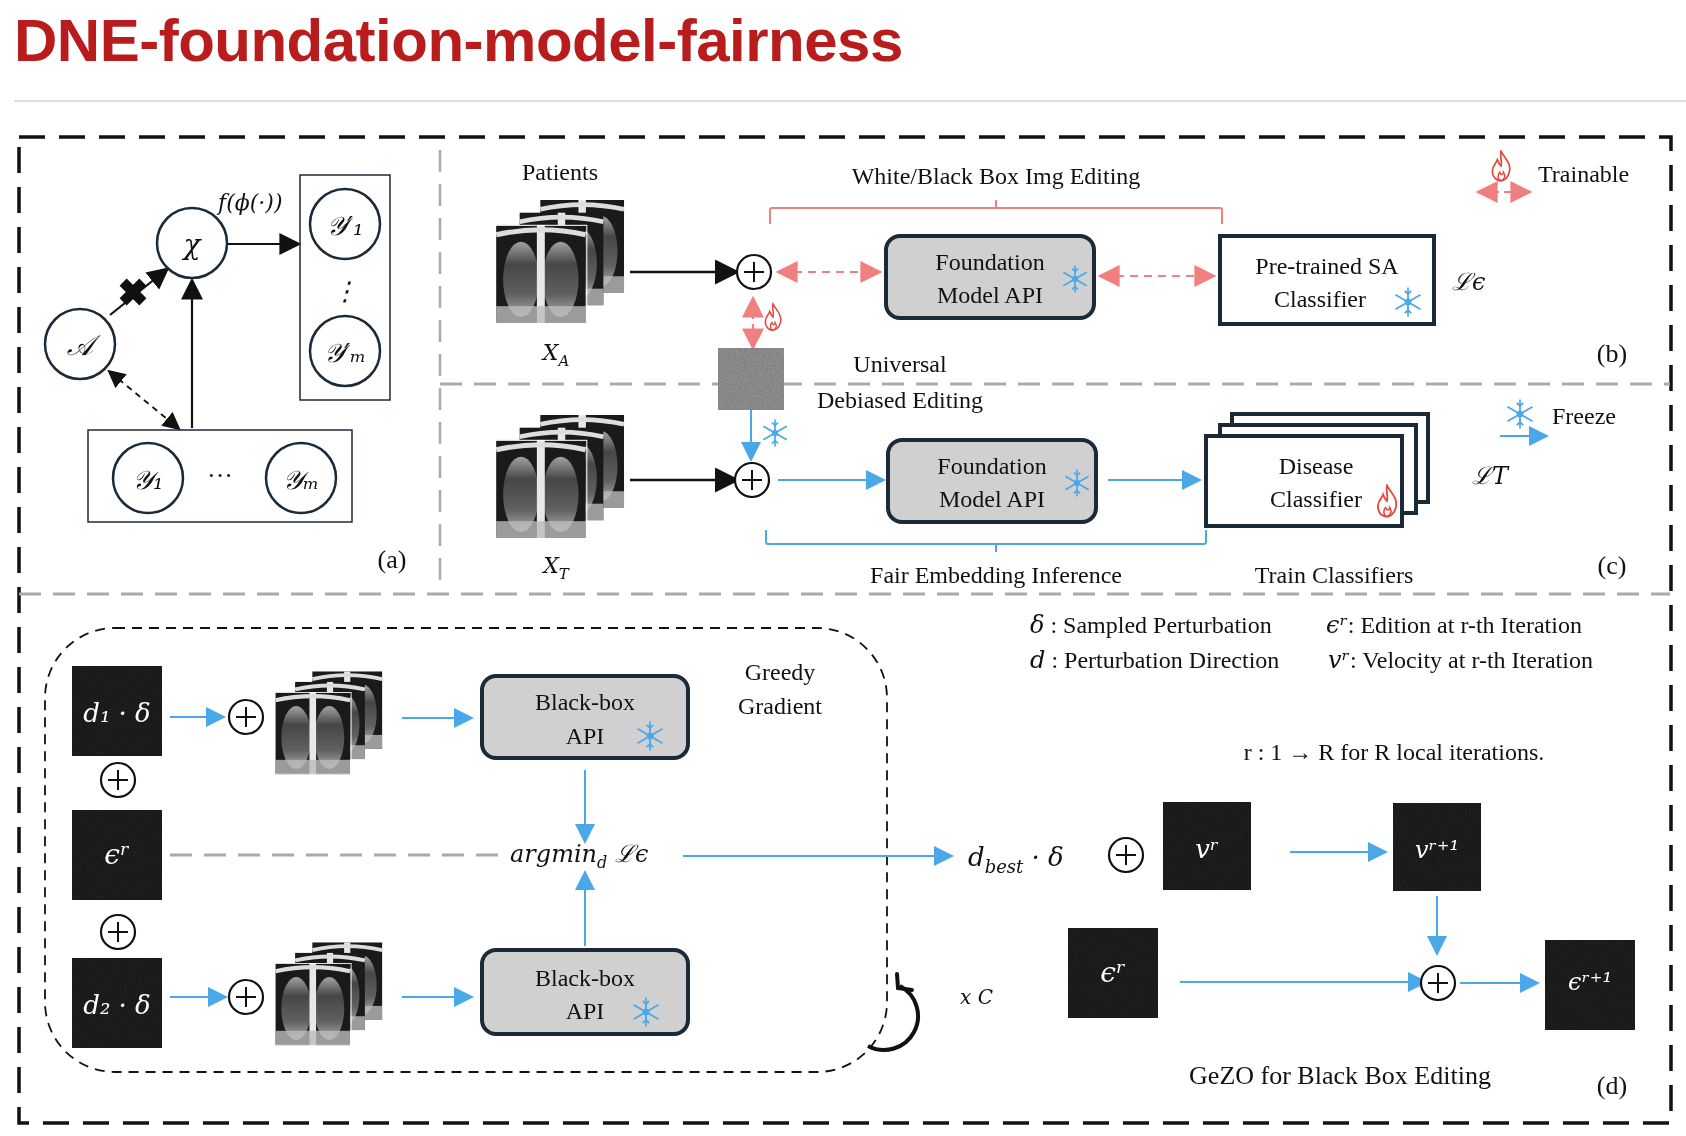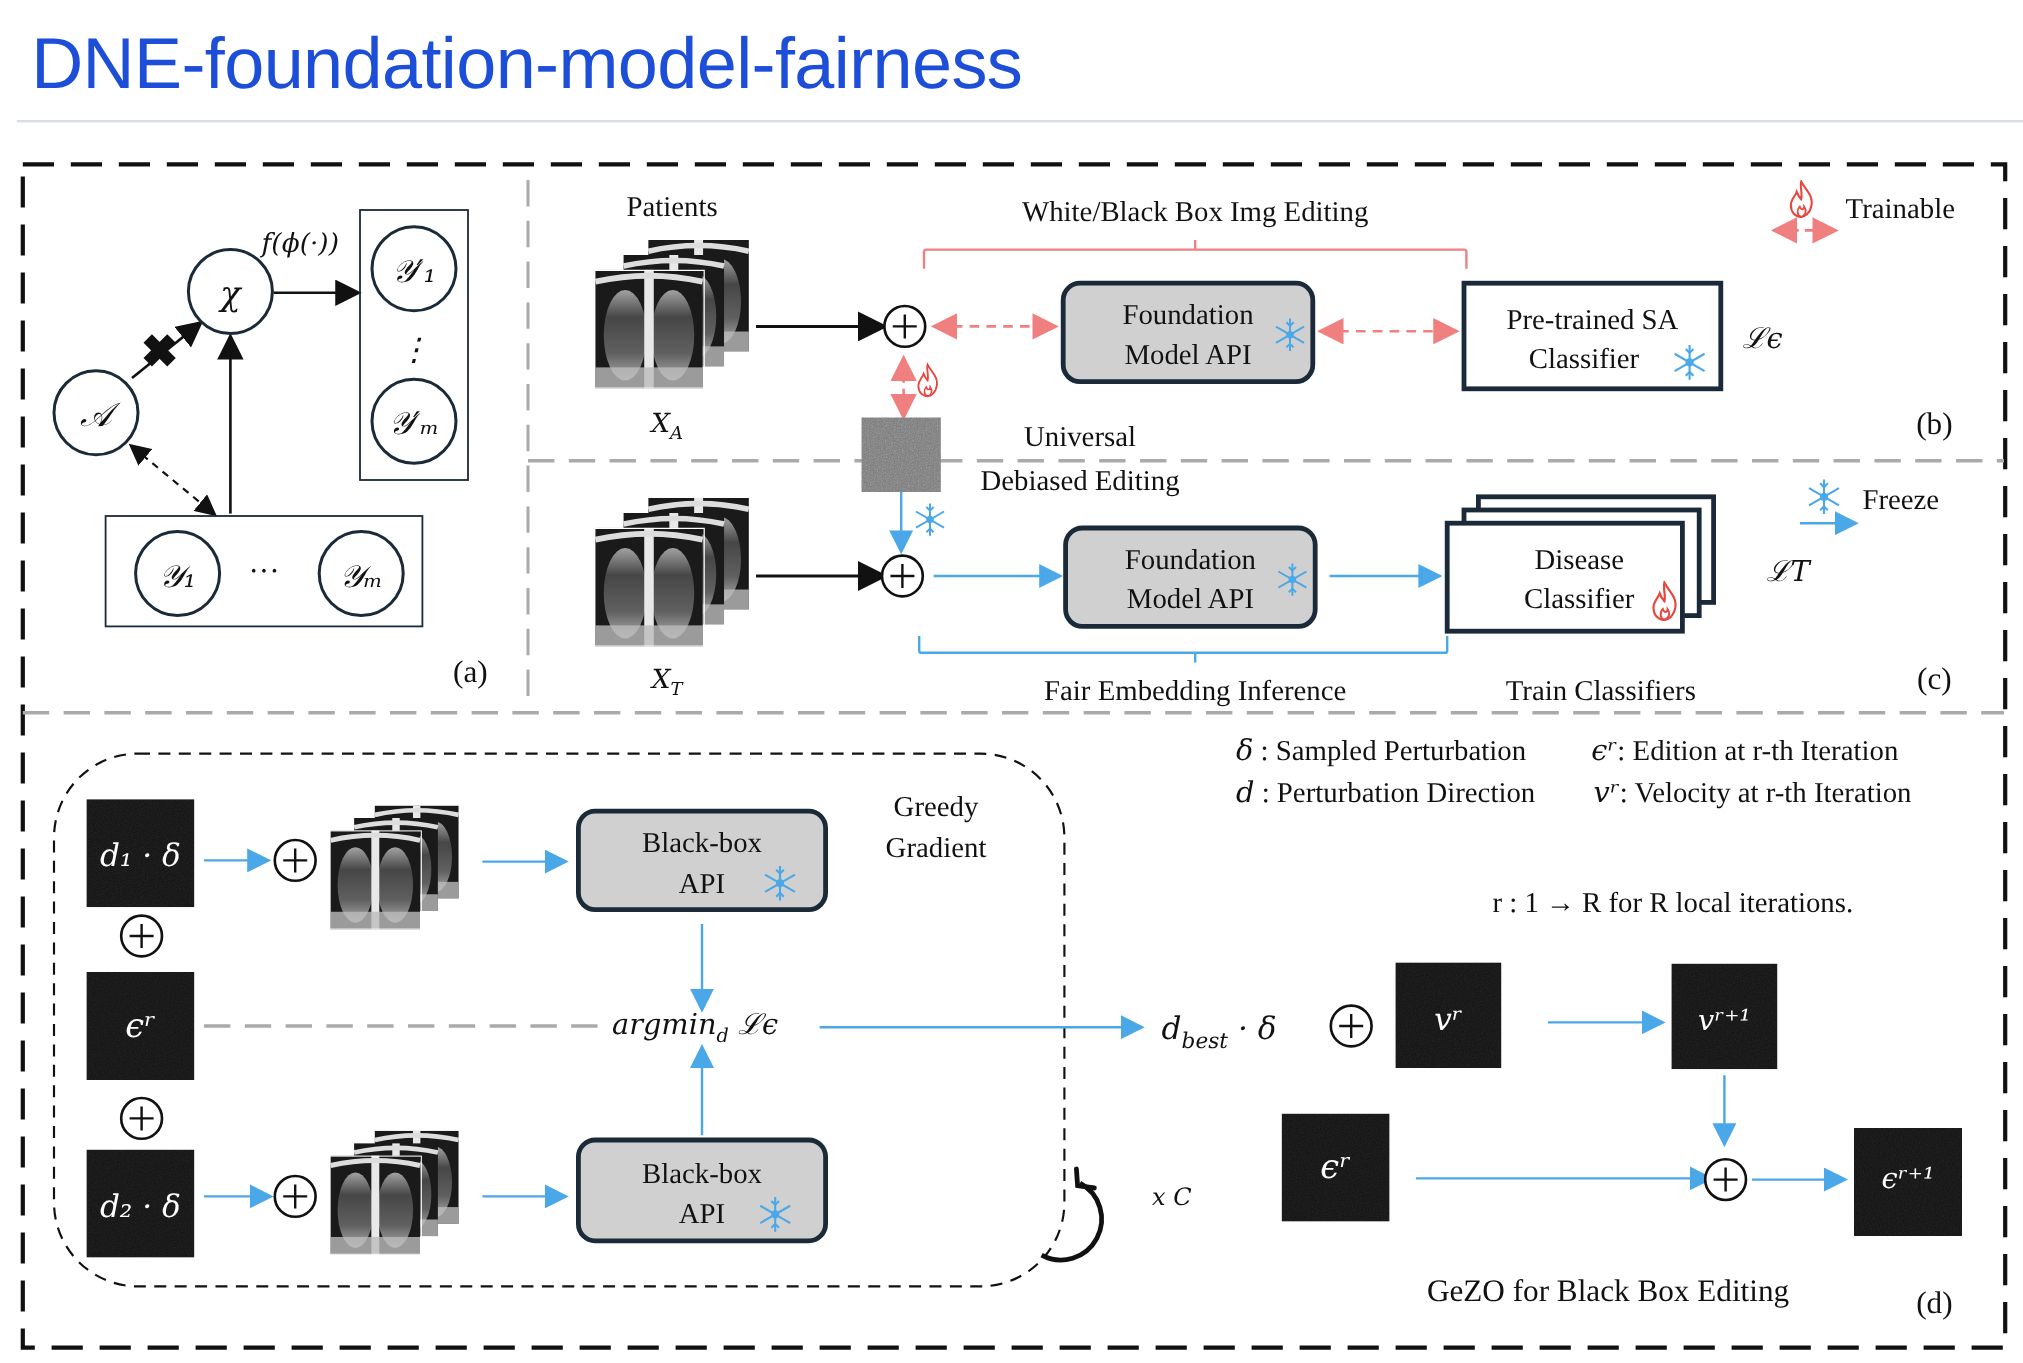--- a/index.html
+++ b/index.html
@@ -1,17 +1,17 @@
 <!DOCTYPE html>
 <html><head>
 <meta charset="utf-8">
 <style>
   html,body{margin:0;padding:0;background:#fff;}
   body{width:1686px;height:1136px;position:relative;overflow:hidden;font-family:"Liberation Serif",serif;color:#111;}
-  #title{position:absolute;left:14px;top:6px;font-family:"Liberation Sans",sans-serif;font-weight:400;font-size:60px;color:#1d4ed8;letter-spacing:-0.5px;margin:12px;}
+  #title{position:absolute;left:14px;top:6px;font-family:"Liberation Sans",sans-serif;font-weight:700;font-size:60px;color:#b91c1c;letter-spacing:-0.5px;margin:0;}
   #title-rule{position:absolute;left:14px;top:100px;width:1672px;height:2px;background:#d8dee4;}
   svg{position:absolute;left:0;top:0;}
   .t{font-family:"Liberation Serif",serif;fill:#111;}
   .m{font-family:"DejaVu Serif",serif;font-style:italic;fill:#111;}
   .mw{font-family:"DejaVu Serif",serif;font-style:italic;fill:#fff;}
 </style>
 </head>
 <body>
 
 <h1 id="title">DNE-foundation-model-fairness</h1>

